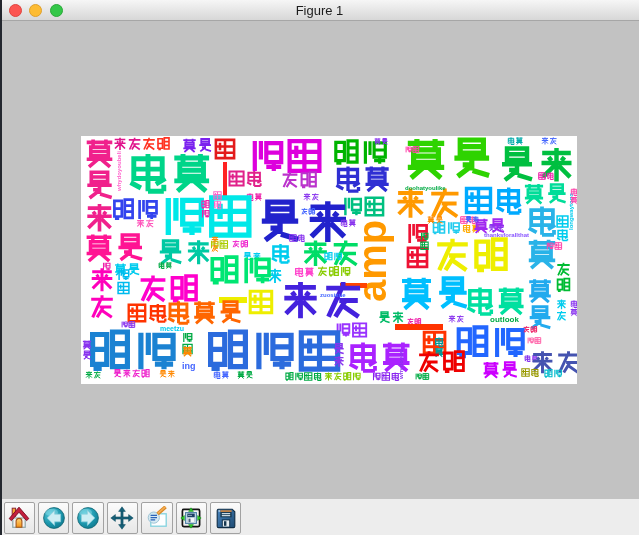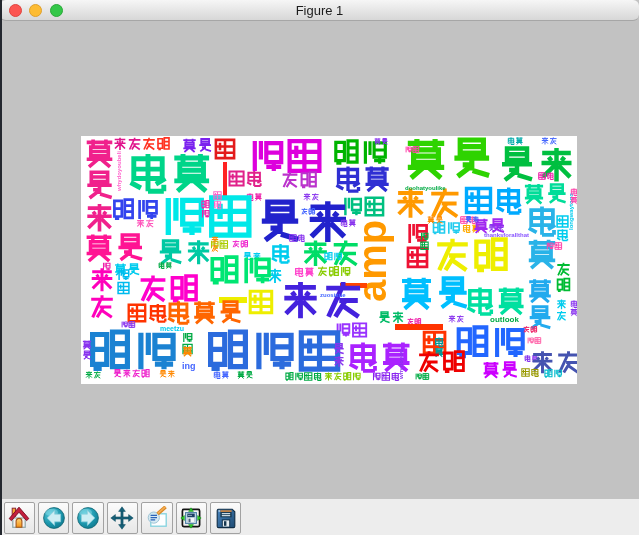--- a/index.html
+++ b/index.html
@@ -1,16 +1,16 @@
 <!DOCTYPE html>
 <html><head><meta charset="utf-8"><style>
 html,body{margin:0;padding:0;width:639px;height:535px;overflow:hidden;
  background:#c2c2c2;font-family:"Liberation Sans",sans-serif;}
 #titlebar{position:absolute;left:0;top:0;width:639px;height:20px;
- background:linear-gradient(#f6f6f6,#d7d7d7);border-bottom:1px solid #a6a6a6;border-radius:6px;}
+ background:linear-gradient(#f6f6f6,#d7d7d7);border-bottom:1px solid #a6a6a6;}
 #title{position:absolute;left:0;top:2.5px;width:100%;text-align:center;
  font-size:13px;color:#1d1d1d;}
 .tl{position:absolute;top:4px;width:11px;height:11px;border-radius:50%;}
 #wc{position:absolute;left:81px;top:136px;width:496px;height:248px;
  background:#fff;}
 #toolbar{position:absolute;left:0;top:499px;width:639px;height:36px;
  background:#ededed;}
 .tbtn{position:absolute;top:3px;width:29.5px;height:29.5px;border:1px solid #a2a2a2;
  border-radius:2px;background:linear-gradient(#fbfbfb,#e7e7e7);
  display:flex;align-items:center;justify-content:center;}

